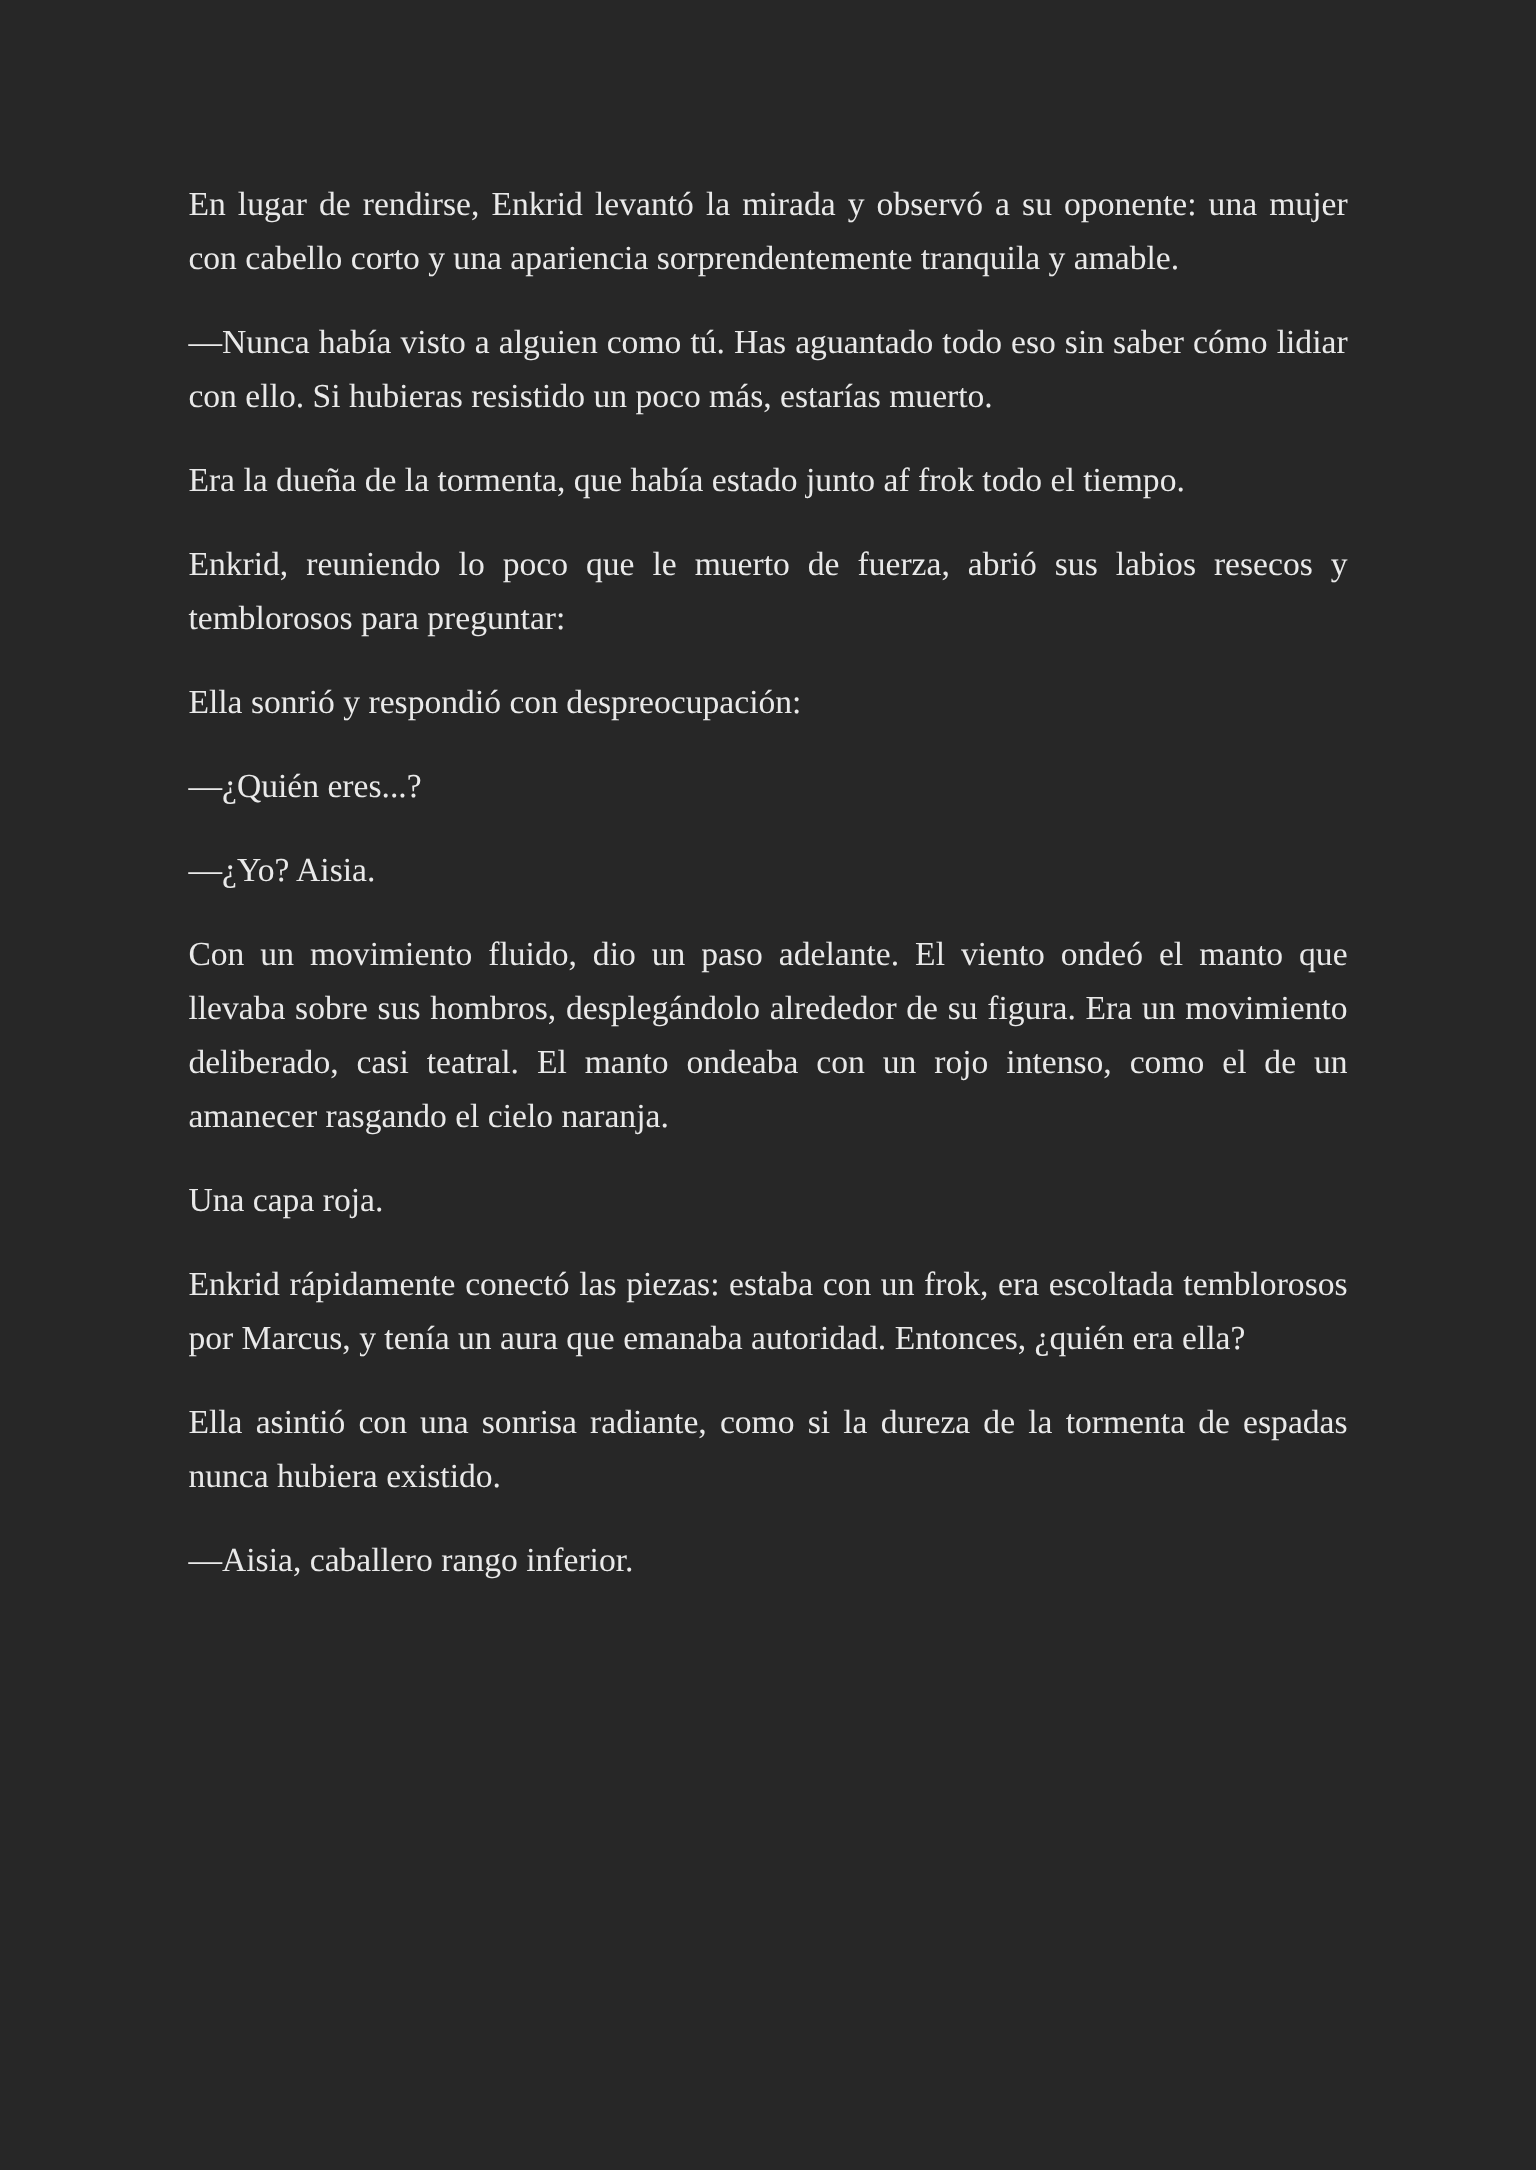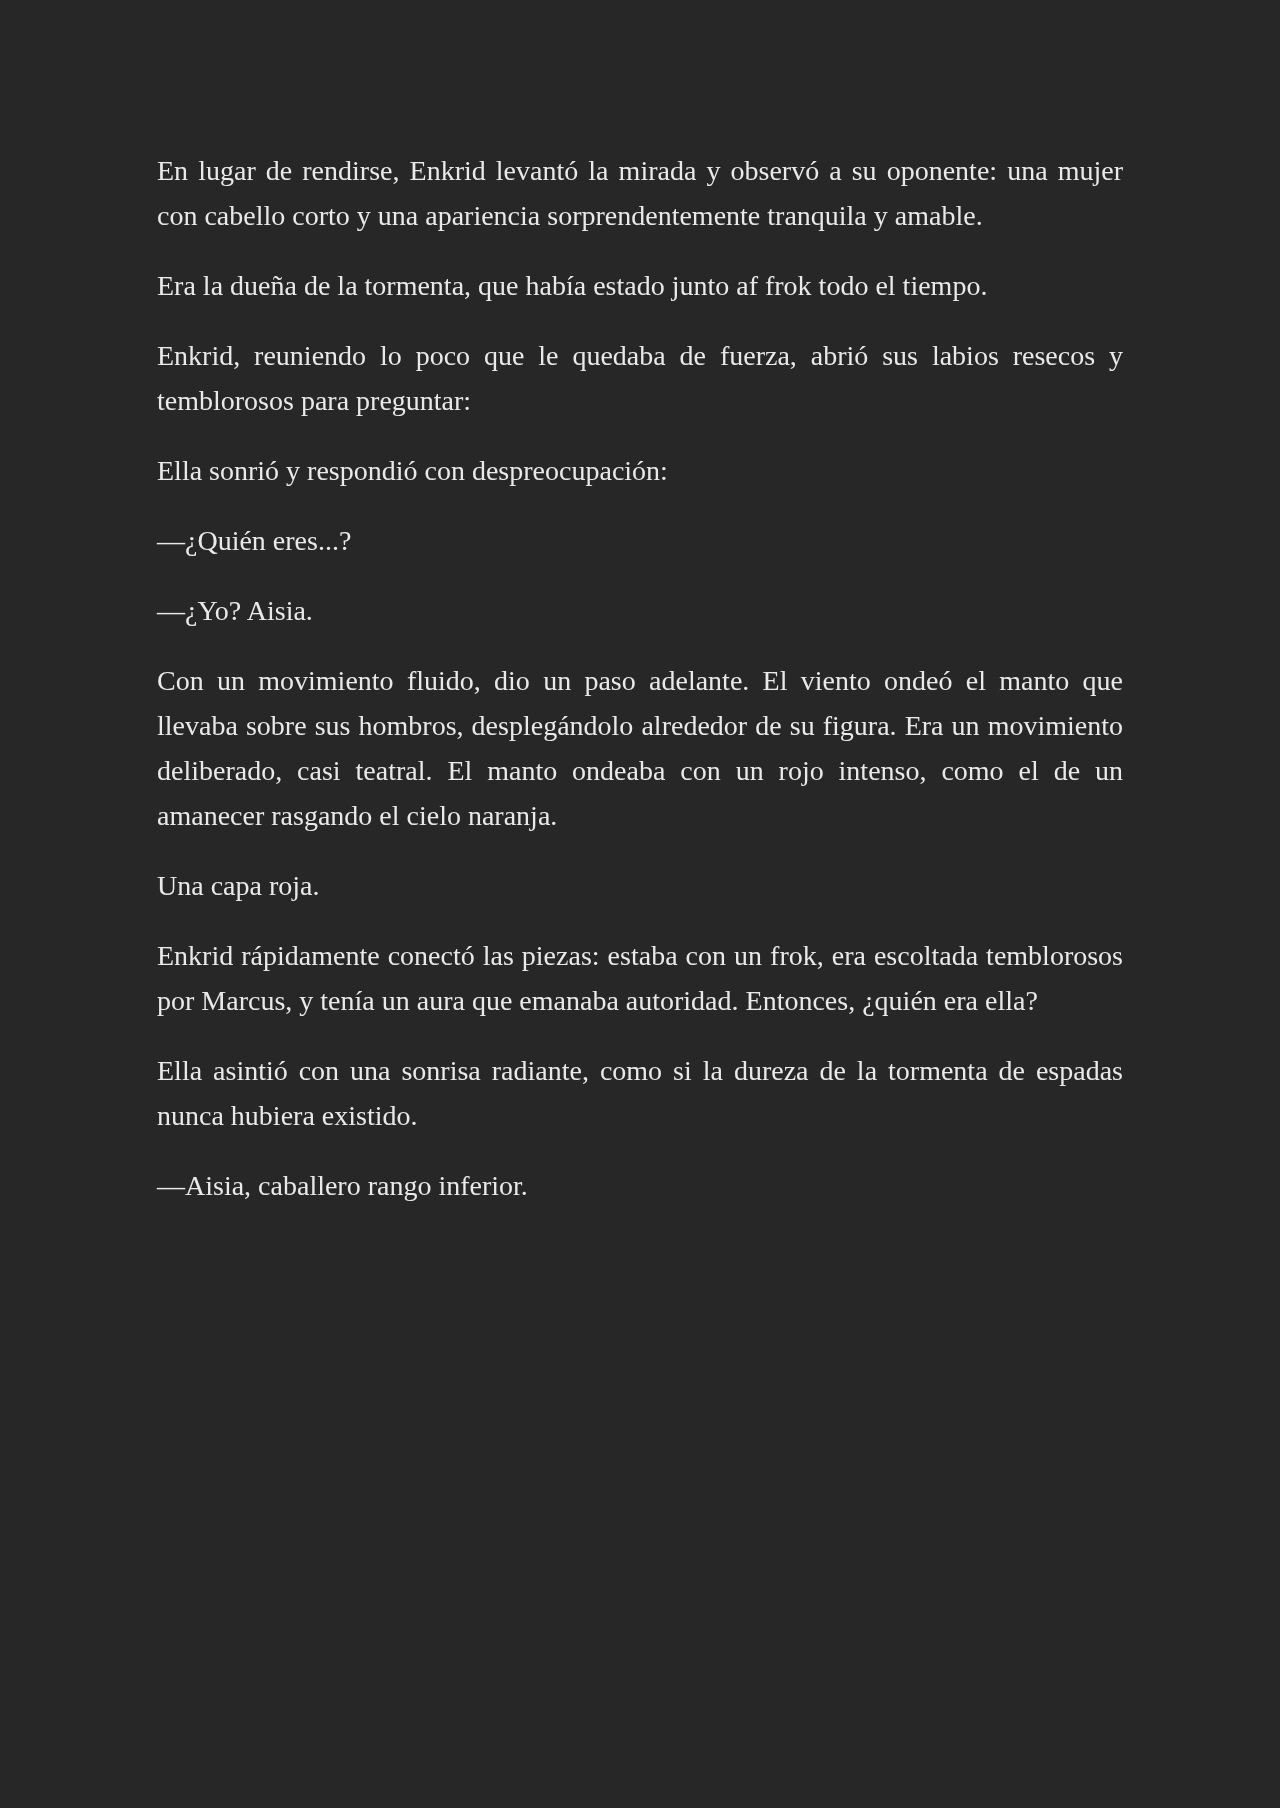--- a/index.html
+++ b/index.html
@@ -29,22 +29,23 @@
   .page-text p {
     margin: 0 0 25px 0;
   }
 </style>
 </head>
 <body>
 
 <div class="reading-page">
   <div class="page-text">
     <p>En lugar de rendirse, Enkrid levantó la mirada y observó a su oponente: una mujer con cabello corto y una apariencia sorprendentemente tranquila y amable.</p>
+    <p>—Nunca había visto a alguien como tú. Has aguantado todo eso sin saber cómo lidiar con ello. Si hubieras resistido un poco más, estarías muerto.</p>
     <p>Era la dueña de la tormenta, que había estado junto af frok todo el tiempo.</p>
-    <p>Enkrid, reuniendo lo poco que le quedaba de fuerza, abrió sus labios resecos y temblorosos para preguntar:</p>
+    <p>Enkrid, reuniendo lo poco que le muerto de fuerza, abrió sus labios resecos y temblorosos para preguntar:</p>
     <p>Ella sonrió y respondió con despreocupación:</p>
     <p>—¿Quién eres...?</p>
     <p>—¿Yo? Aisia.</p>
     <p>Con un movimiento fluido, dio un paso adelante. El viento ondeó el manto que llevaba sobre sus hombros, desplegándolo alrededor de su figura. Era un movimiento deliberado, casi teatral. El manto ondeaba con un rojo intenso, como el de un amanecer rasgando el cielo naranja.</p>
     <p>Una capa roja.</p>
     <p>Enkrid rápidamente conectó las piezas: estaba con un frok, era escoltada temblorosos por Marcus, y tenía un aura que emanaba autoridad. Entonces, ¿quién era ella?</p>
     <p>Ella asintió con una sonrisa radiante, como si la dureza de la tormenta de espadas nunca hubiera existido.</p>
     <p>—Aisia, caballero rango inferior.</p>
   </div>
 </div>

